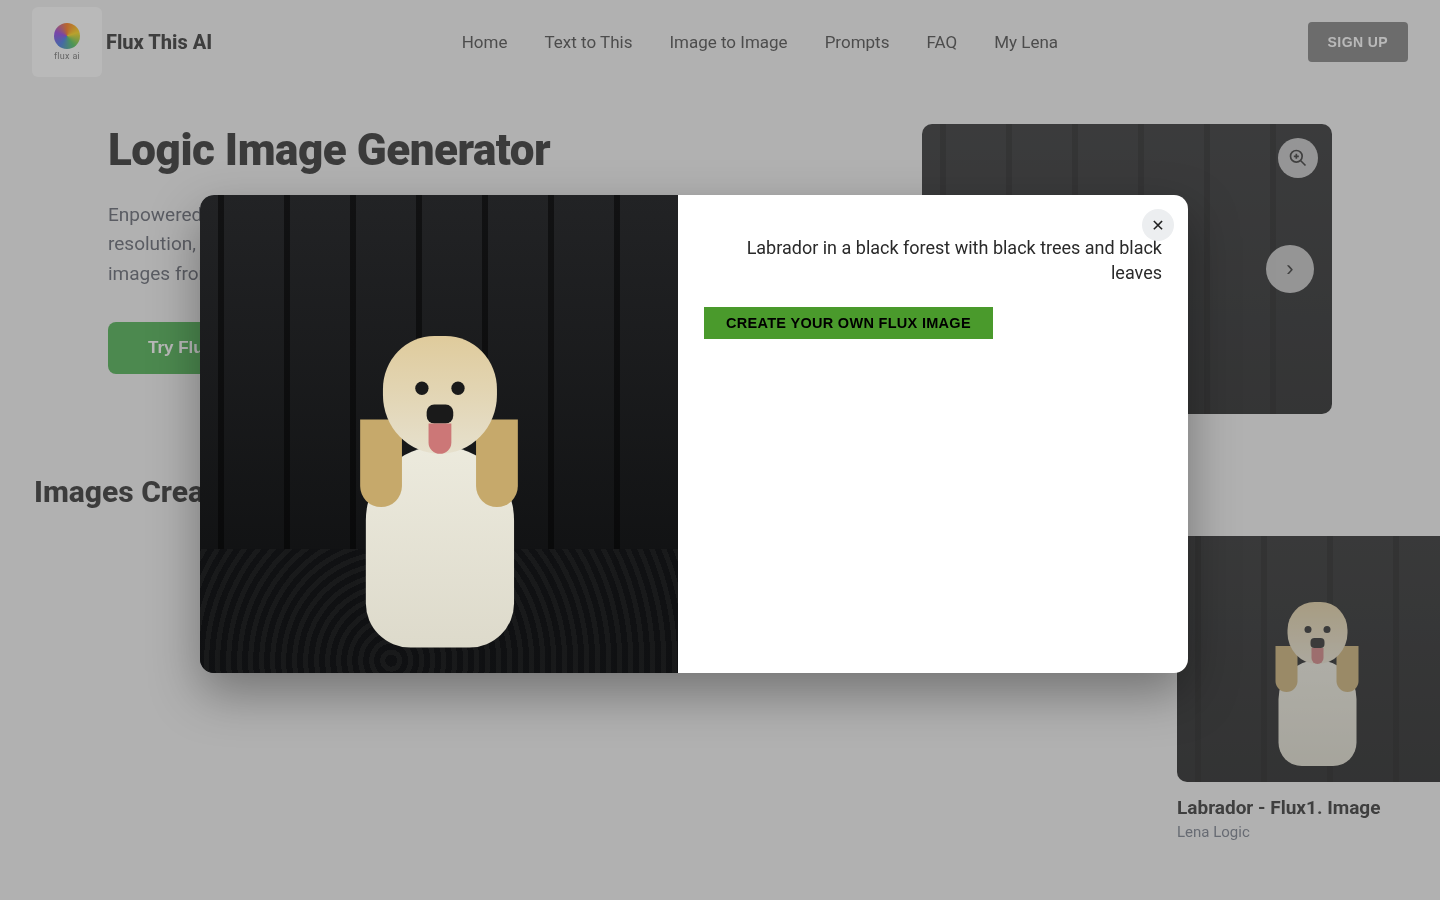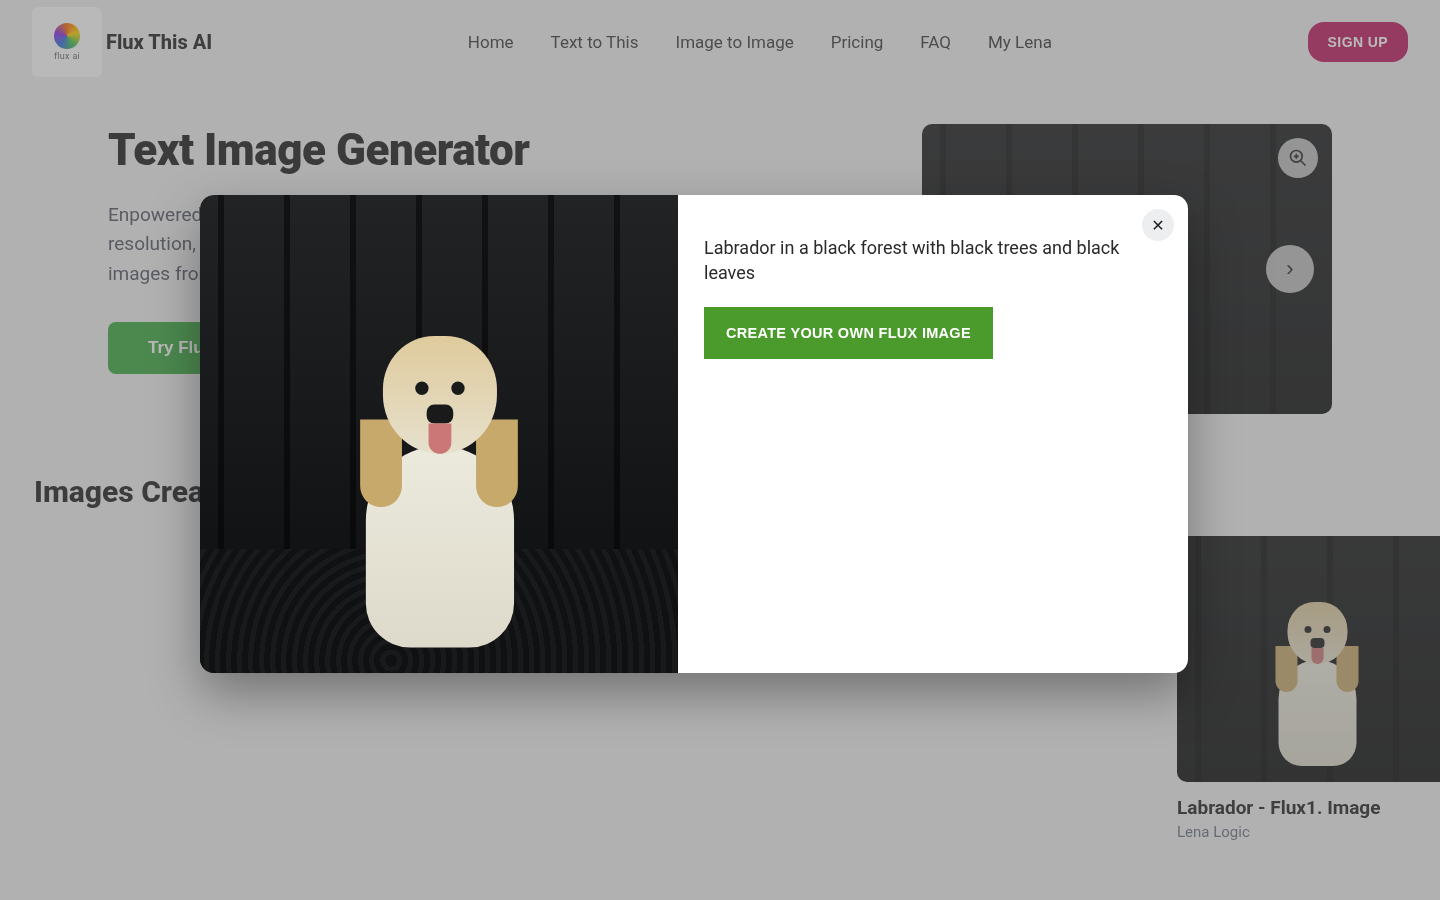--- a/index.html
+++ b/index.html
@@ -56,24 +56,24 @@
     margin-right: auto;
     display: flex;
     gap: 37px;
   }
   .nav a {
     text-decoration: none;
     color: #3a3a3a;
     font-size: 17px;
   }
   .signup-btn {
-    background: #be185d;
+    background: #737373;
     color: #ffffff;
     border: none;
-    border-radius: 16px;
+    border-radius: 4px;
     padding: 12px 20px;
     font-weight: 700;
     font-size: 14px;
     letter-spacing: 0.4px;
     cursor: pointer;
   }
 
   
   .hero {
     display: flex;
@@ -222,28 +222,28 @@
     position:absolute;left:0;right:0;bottom:0;height:26%;
     background: repeating-radial-gradient(circle at 40% 90%, #101113 0 6px, #1a1b1c 6px 11px);
     opacity:0.9;
   }
   .modal-right {
     flex: 1;
     padding: 22px 26px;
     position: relative;
   }
   .modal-title { font-size: 20px; font-weight: 800; color: #1c1c1c; }
-  .modal-prompt { font-size: 18px; color: #2a2a2a; margin-top: 18px; line-height: 1.4; }
+  .modal-prompt { font-size: 18px; color: #2a2a2a; margin-top: 18px; line-height: 1.4; text-align: right; }
   .modal-cta {
     margin-top: 22px;
     background: #4a9a2c;
-    color: #ffffff;
+    color: #000000;
     border: none;
     border-radius: 0;
-    padding: 18px 22px;
+    padding: 8px 22px;
     font-size: 14.5px;
     font-weight: 800;
     letter-spacing: 0.3px;
     cursor: pointer;
   }
   .modal-close {
     position: absolute; top: 14px; right: 14px;
     width: 32px; height: 32px; border-radius: 999px;
     background: #eceef0; border: none; cursor: pointer;
     display: flex; align-items: center; justify-content: center;
@@ -259,31 +259,31 @@
   <div class="logo-box">
     <div class="logo-swirl"></div>
     <span class="logo-sub">flux ai</span>
   </div>
   <div class="brand-name">Flux This AI</div>
 
   <nav class="nav">
     <a href="#">Home</a>
     <a href="#">Text to This</a>
     <a href="#">Image to Image</a>
-    <a href="#">Pricing</a>
+    <a href="#">Prompts</a>
     <a href="#">FAQ</a>
     <a href="#">My Lena</a>
   </nav>
 
   <button class="signup-btn">SIGN UP</button>
 </header>
 
 <section class="hero">
   <div class="hero-left">
-    <h1 class="hero-title">Text Image Generator</h1>
+    <h1 class="hero-title">Logic Image Generator</h1>
     <p class="hero-desc">Enpowered by the Flux.1 model, Flux AI produces exceptional high-resolution, quality images. This text-to-image tool efficiently generates images from textual prompts with superior speed and quality.</p>
     <button class="hero-cta">Try Flux AI Image Generator</button>
   </div>
 
   <div class="hero-right">
     <div class="hero-img"></div>
     <div class="hero-trees"></div>
     <button class="zoom-btn">
       <svg class="zoom-svg" viewBox="0 0 24 24" fill="none" stroke="#222" stroke-width="2">
         <circle cx="10" cy="10" r="7"></circle>

